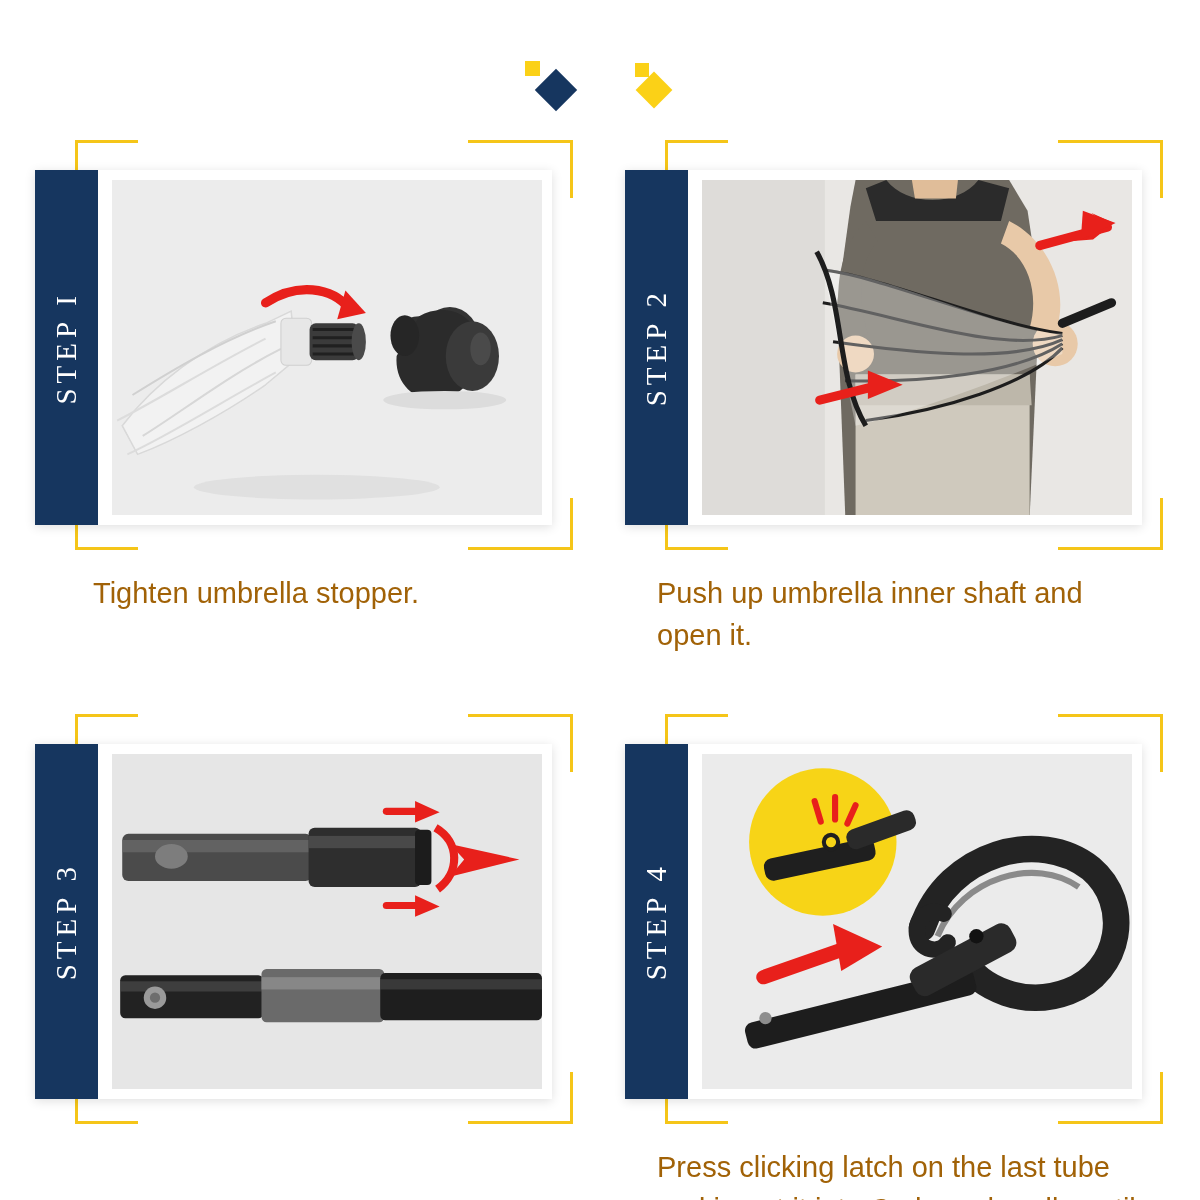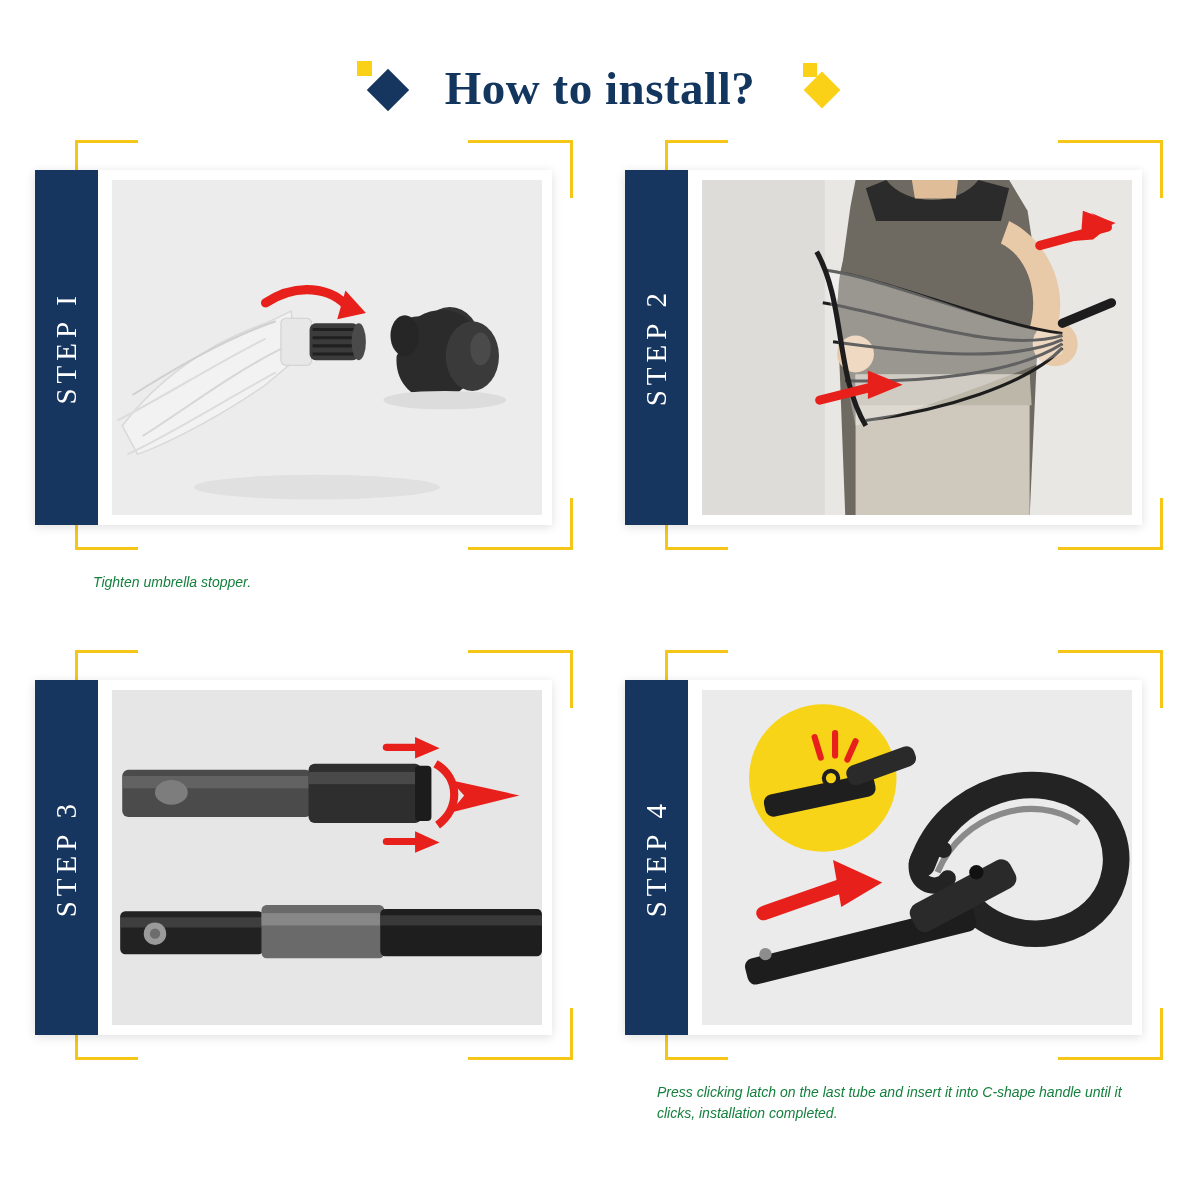--- a/index.html
+++ b/index.html
@@ -179,43 +179,41 @@
     position: relative;
     overflow: hidden;
     background: #ededed;
   }
 
   .caption {
     width: 500px;
     margin: 12px auto 0 auto;
     padding-left: 38px;
     box-sizing: border-box;
-    font-size: 14px;
+    font-size: 29px;
     line-height: 1.45;
-    color: #15803d;
-    font-style: italic;
+    color: #a16207;
   }
   .caption.wide { padding-left: 22px; width: 520px; }
 
   
   .art { position: absolute; inset: 0; }
 
   .arrow-red { fill: #e8201b; }
 </style>
 </head>
 <body>
 
 <div class="page">
 
   <div class="title-row">
     <div class="deco-left">
       <span class="diamond-yellow-small"></span>
       <span class="diamond diamond-navy-big"></span>
     </div>
-    <div class="title-text">How to install?</div>
     <div class="deco-right">
       <span class="diamond-yellow-small"></span>
       <span class="diamond-yellow-2"></span>
     </div>
   </div>
 
   <div class="grid">
 
     <div class="row">
 
@@ -322,20 +320,21 @@
 
                 <polygon class="arrow-red" points="330,62 396,44 380,32 402,42 382,58"></polygon>
                 <path d="M330 64 L396 46" stroke="#e8201b" stroke-width="9" stroke-linecap="round"></path>
                 <polygon class="arrow-red" points="372,30 404,42 370,58"></polygon>
                 <path d="M115 215 L175 200" stroke="#e8201b" stroke-width="9" stroke-linecap="round"></path>
                 <polygon class="arrow-red" points="162,186 196,200 162,214"></polygon>
               </svg>
             </div>
           </div>
         </div>
+        <div class="caption wide">Push up umbrella inner shaft and open it.</div>
       </div>
     </div>
 
     <div class="row" style="margin-top:58px;">
 
       <div class="cell">
         <div class="frame-wrap">
           <div class="yellow-frame">
             <div class="mask-top"></div>
               <div class="mask-bottom"></div>

